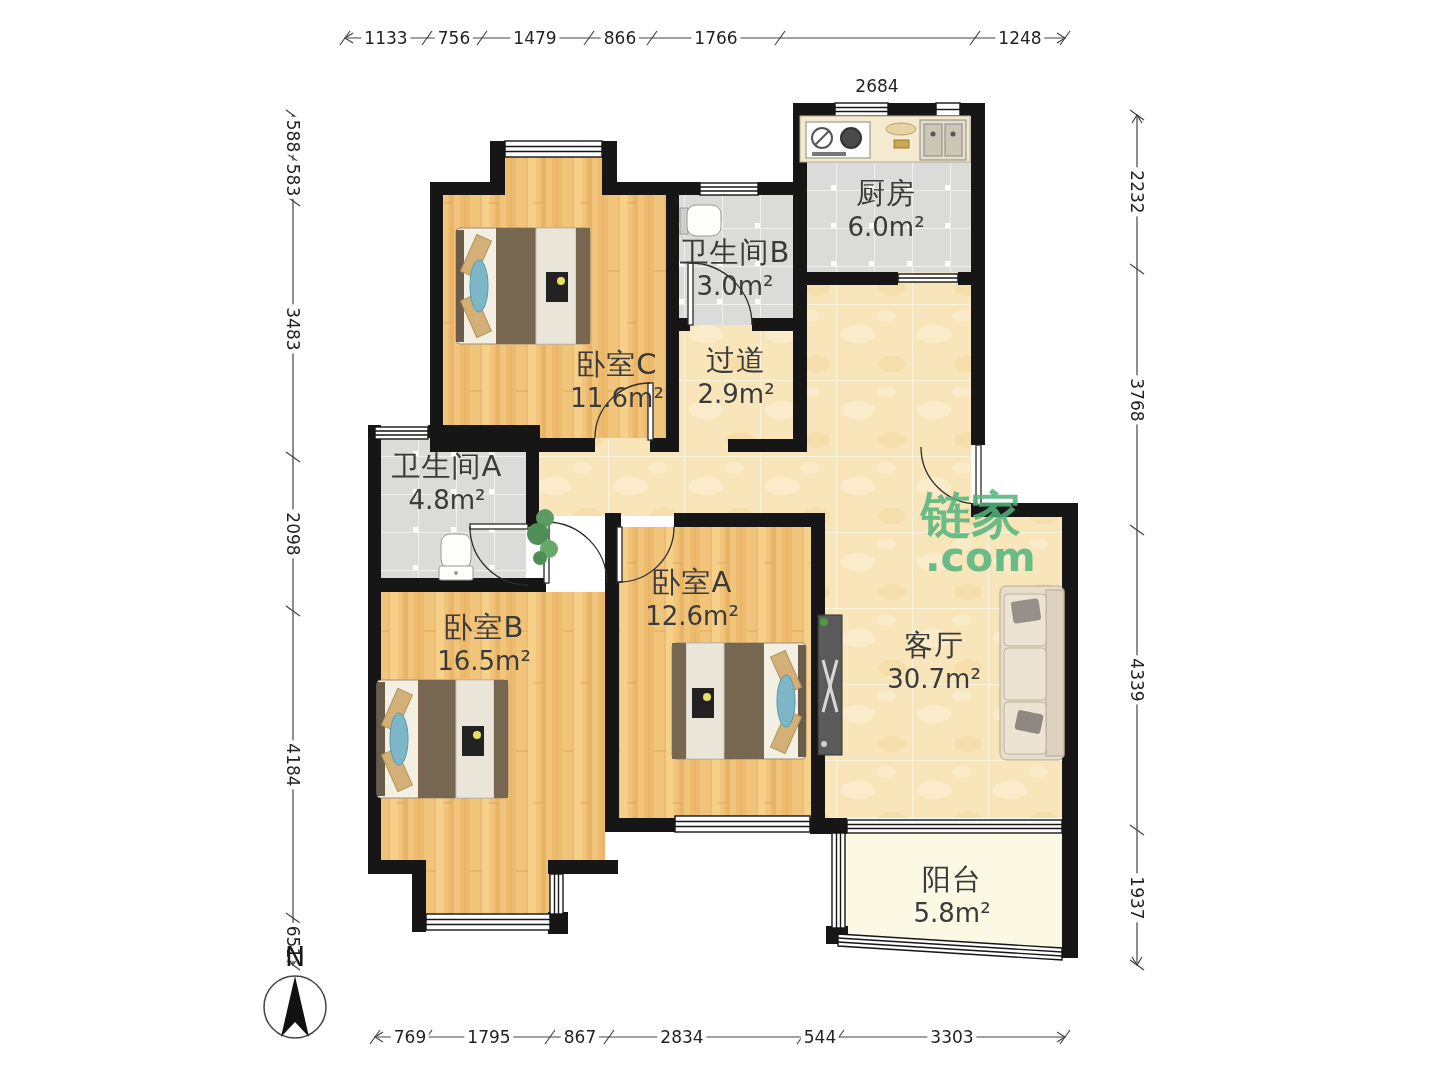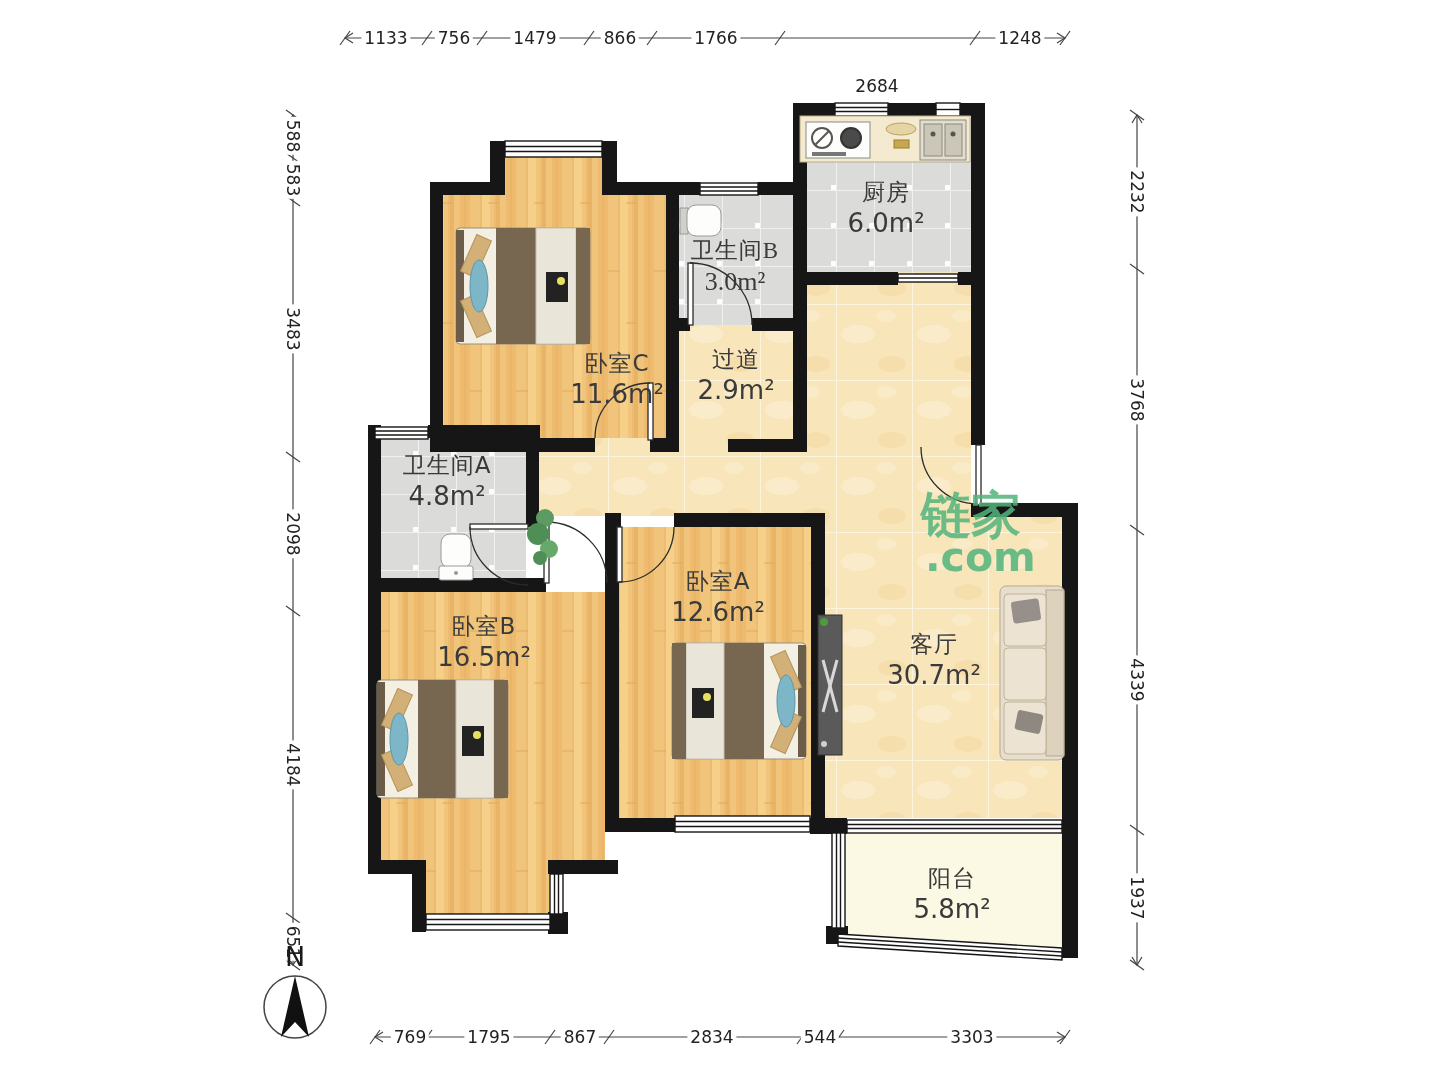--- a/index.html
+++ b/index.html
@@ -1,21 +1,21 @@
 <!DOCTYPE html>
 <html><head>
 <meta charset="utf-8">
 <style>
   html,body{margin:0;padding:0;background:#fff;}
   .stage{position:relative;width:1440px;height:1080px;background:#ffffff;overflow:hidden;
          font-family:"DejaVu Sans","Liberation Sans",sans-serif;}
   .plan-svg{position:absolute;left:0;top:0;}
   .room-label{position:absolute;transform:translate(-50%,-50%);text-align:center;
               color:#3a3a3a;line-height:1.25;white-space:nowrap;z-index:3;}
-  .room-name{display:block;font-size:23px;font-weight:500;letter-spacing:1px;}
+  .room-name{display:block;font-size:29px;font-weight:500;letter-spacing:1px;}
   .room-area{display:block;font-size:26px;font-weight:500;letter-spacing:0px;}
   .dim{position:absolute;transform:translate(-50%,-50%);font-size:17px;color:#222;
        background:#fff;padding:0 3px;white-space:nowrap;z-index:2;}
   .dim.v{transform:translate(-50%,-50%) rotate(90deg);}
   .wm{position:absolute;z-index:4;color:#52b47c;font-weight:700;pointer-events:none;}
   .wm-logo{left:527px;top:478px;font-size:100px;letter-spacing:1px;opacity:.78;line-height:1;}
   .wm-cn{left:921px;top:490px;font-size:50px;opacity:.85;line-height:1;}
   .wm-com{left:925px;top:537px;font-size:41px;opacity:.85;line-height:1;}
   .compass-n{position:absolute;left:295px;top:956px;transform:translate(-50%,-50%);
              font-size:27px;color:#1a1a1a;z-index:3;}
@@ -367,41 +367,41 @@
   </g>
 </svg>
 
 <span class="wm wm-cn">链家</span>
 <span class="wm wm-com">.com</span>
 
 <div class="room-label" style="left:617px;top:380px;">
   <span class="room-name">卧室C</span>
   <span class="room-area"><span>11.6</span><span>m²</span></span>
 </div>
-<div class="room-label" style="left:735px;top:268px;font-family:Liberation Serif, serif;">
+<div class="room-label" style="left:735px;top:268px;">
   <span class="room-name">卫生间B</span>
   <span class="room-area"><span>3.0</span><span>m²</span></span>
 </div>
 <div class="room-label" style="left:736px;top:376px;">
   <span class="room-name">过道</span>
   <span class="room-area"><span>2.9</span><span>m²</span></span>
 </div>
 <div class="room-label" style="left:886px;top:209px;">
   <span class="room-name">厨房</span>
   <span class="room-area"><span>6.0</span><span>m²</span></span>
 </div>
 <div class="room-label" style="left:447px;top:482px;">
   <span class="room-name">卫生间A</span>
   <span class="room-area"><span>4.8</span><span>m²</span></span>
 </div>
 <div class="room-label" style="left:484px;top:643px;">
   <span class="room-name">卧室B</span>
   <span class="room-area"><span>16.5</span><span>m²</span></span>
 </div>
-<div class="room-label" style="left:718px;top:598px;">
+<div class="room-label" style="left:692px;top:598px;">
   <span class="room-name">卧室A</span>
   <span class="room-area"><span>12.6</span><span>m²</span></span>
 </div>
 <div class="room-label" style="left:934px;top:661px;">
   <span class="room-name">客厅</span>
   <span class="room-area"><span>30.7</span><span>m²</span></span>
 </div>
 <div class="room-label" style="left:952px;top:895px;">
   <span class="room-name">阳台</span>
   <span class="room-area"><span>5.8</span><span>m²</span></span>
@@ -411,23 +411,23 @@
 <span class="dim" style="left:454px;top:38px;">756</span>
 <span class="dim" style="left:535px;top:38px;">1479</span>
 <span class="dim" style="left:620px;top:38px;">866</span>
 <span class="dim" style="left:716px;top:38px;">1766</span>
 <span class="dim" style="left:877px;top:38px;margin-top:48px;">2684</span>
 <span class="dim" style="left:1020px;top:38px;">1248</span>
 
 <span class="dim" style="left:410px;top:1037px;">769</span>
 <span class="dim" style="left:489px;top:1037px;">1795</span>
 <span class="dim" style="left:580px;top:1037px;">867</span>
-<span class="dim" style="left:712px;top:1037px;text-align:center;">2834</span>
+<span class="dim" style="left:682px;top:1037px;text-align:center;">2834</span>
 <span class="dim" style="left:820px;top:1037px;">544</span>
-<span class="dim" style="left:952px;top:1037px;margin-left:20px;">3303</span>
+<span class="dim" style="left:952px;top:1037px;">3303</span>
 
 <span class="dim v" style="left:293px;top:136px;">588</span>
 <span class="dim v" style="left:293px;top:180px;">583</span>
 <span class="dim v" style="left:293px;top:329px;">3483</span>
 <span class="dim v" style="left:293px;top:534px;">2098</span>
 <span class="dim v" style="left:293px;top:765px;">4184</span>
 <span class="dim v" style="left:293px;top:942px;">651</span>
 
 <span class="dim v" style="left:1137px;top:192px;">2232</span>
 <span class="dim v" style="left:1137px;top:400px;">3768</span>

